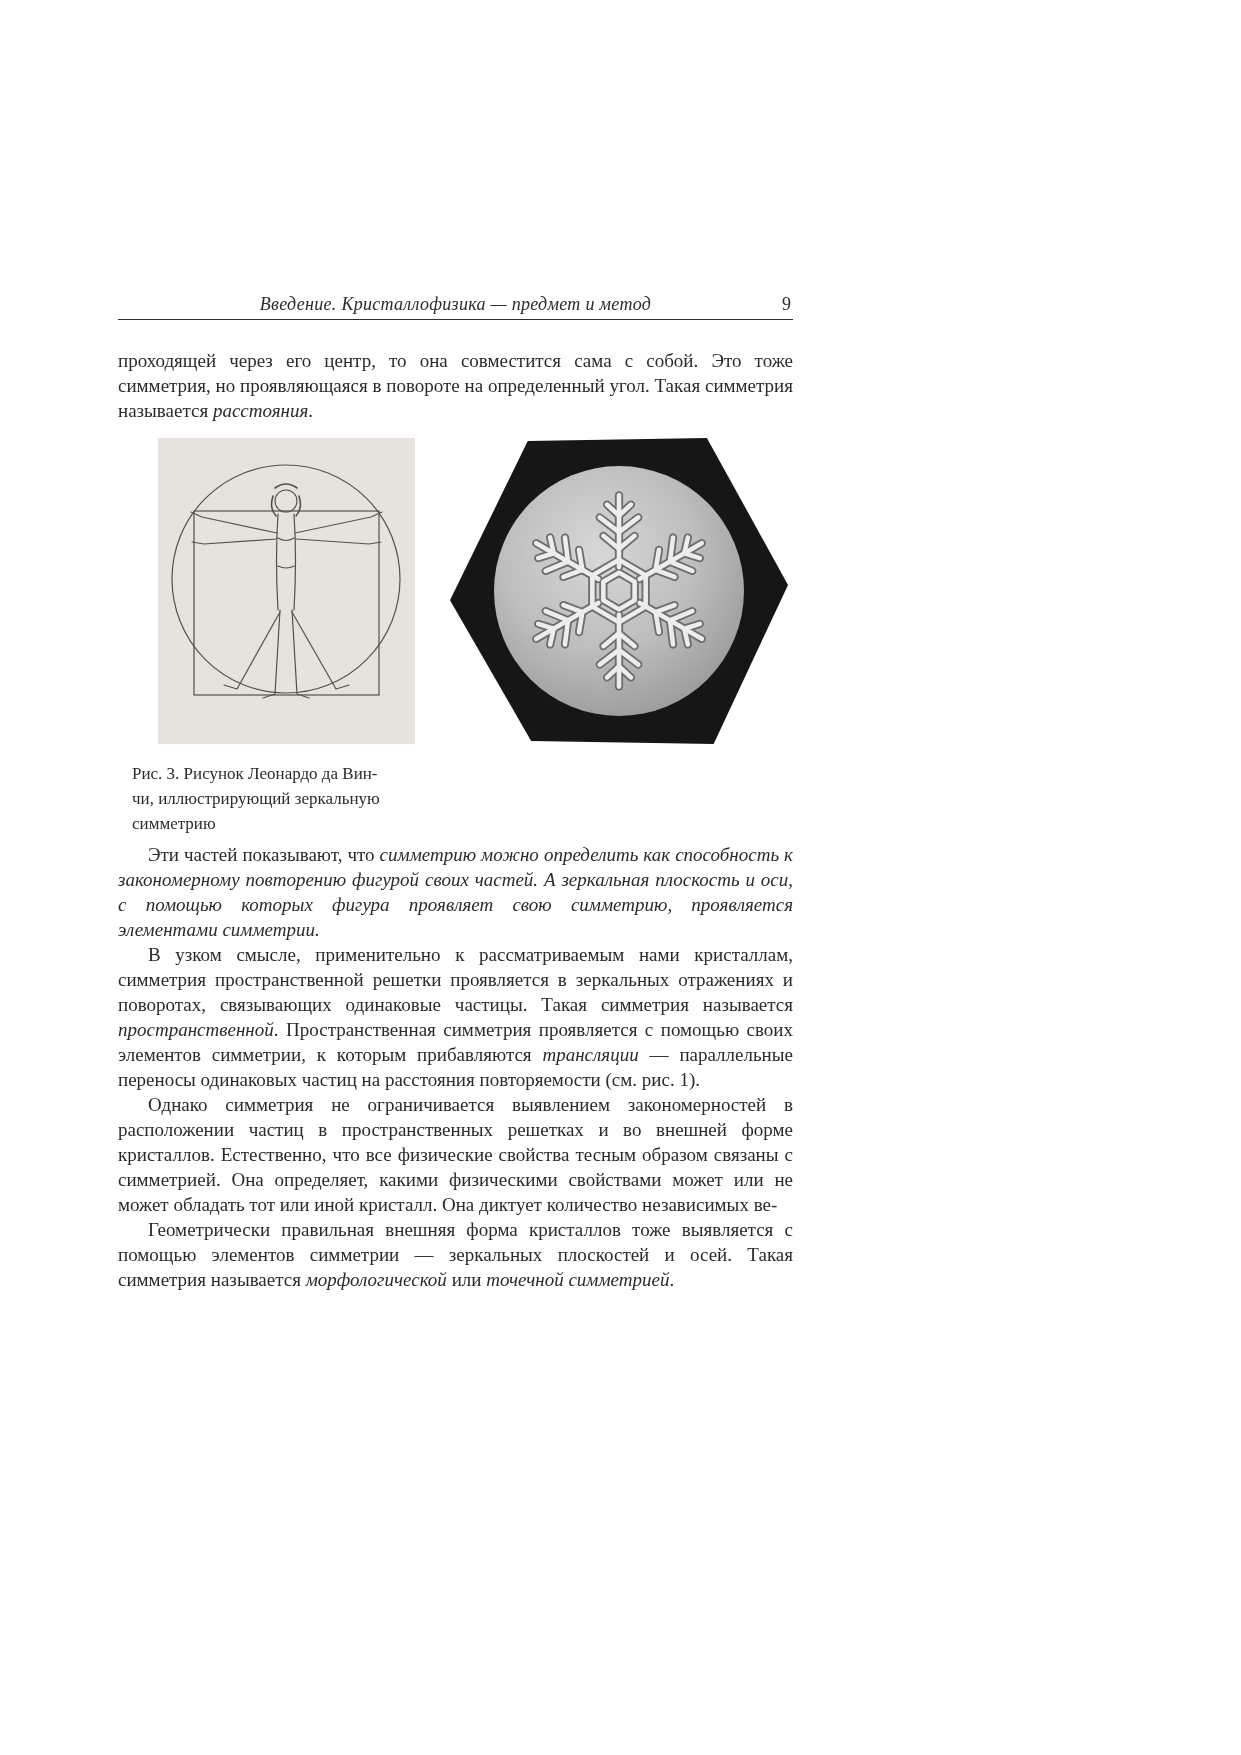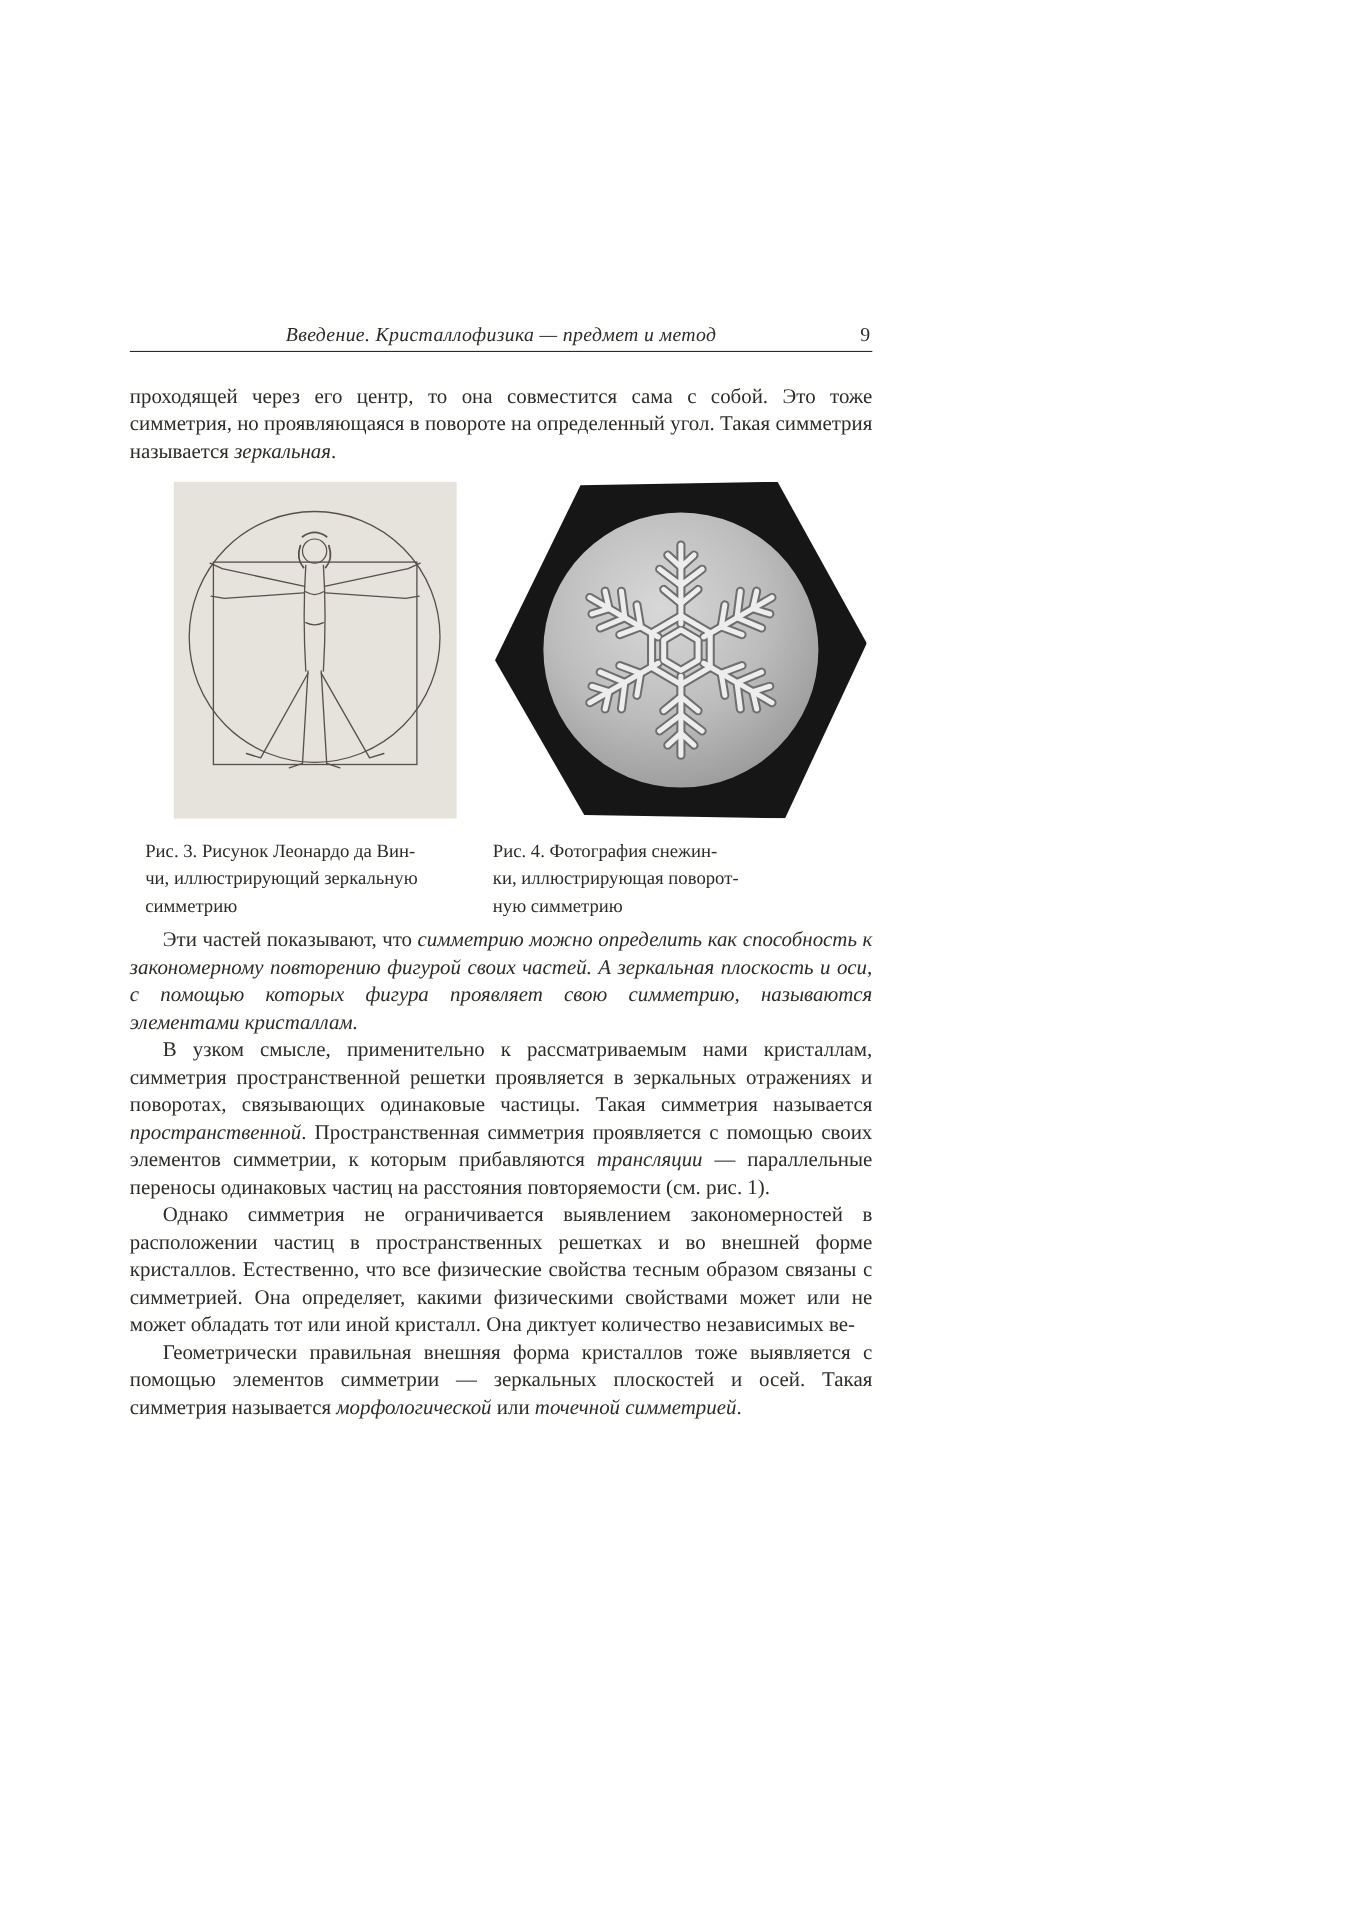--- a/index.html
+++ b/index.html
@@ -124,21 +124,21 @@
 <div class="page">
   <div class="column">
 
     <div class="running-header">
       <span class="running-title">Введение. Кристаллофизика — предмет и метод</span>
       <span class="page-number">9</span>
     </div>
     <hr class="header-rule">
 
     <div class="bodytext">
-      <p class="first-paragraph"><span>проходящей через его центр, то она совместится сама с собой. Это тоже симметрия, но проявляющаяся в повороте на определенный угол. Такая симметрия называется </span><em>зеркальная</em><span>.</span></p>
+      <p class="first-paragraph"><span>проходящей через его центр, то она совместится сама с собой. Это тоже симметрия, но проявляющаяся в повороте на определенный угол. Такая симметрия называется </span><em>расстояния</em><span>.</span></p>
 
       <div class="figures-row">
         <div class="fig-left">
 
           <svg viewBox="0 0 257 306">
             <rect x="0" y="0" width="257" height="306" fill="#e6e3dd"></rect>
             <g fill="none" stroke="#55504a" stroke-width="1.2" stroke-linecap="round">
               <circle cx="128" cy="141" r="114"></circle>
               <rect x="36" y="73" width="185" height="184"></rect>
 
@@ -188,23 +188,22 @@
                   <use href="#flake"></use>
                 </g>
               </svg>
             </div>
           </div>
         </div>
       </div>
 
       <div class="captions-row">
         <div class="caption caption-left">Рис. 3. Рисунок Леонардо да Вин-<br>чи, иллюстрирующий зеркальную<br>симметрию</div>
-        <div class="caption caption-right">Рис. 4.  Фотография  снежин-<br>ки, иллюстрирующая поворот-<br>ную симметрию</div>
       </div>
 
-      <p class="indent"><span>Эти частей показывают, что </span><em>симметрию можно определить как способность к закономерному повторению фигурой своих частей. А зеркальная плоскость и оси, с помощью которых фигура проявляет свою симметрию, называются элементами кристаллам.</em></p>
+      <p class="indent"><span>Эти частей показывают, что </span><em>симметрию можно определить как способность к закономерному повторению фигурой своих частей. А зеркальная плоскость и оси, с помощью которых фигура проявляет свою симметрию, проявляется элементами симметрии.</em></p>
       <p class="indent"><span>В узком смысле, применительно к рассматриваемым нами кристаллам, симметрия пространственной решетки проявляется в зеркальных отражениях и поворотах, связывающих одинаковые частицы. Такая симметрия называется </span><em>пространственной</em><span>. Пространственная симметрия проявляется с помощью своих элементов симметрии, к которым прибавляются </span><em>трансляции</em><span> — параллельные переносы одинаковых частиц на расстояния повторяемости (см. рис. 1).</span></p>
       <p class="indent"><span>Однако симметрия не ограничивается выявлением закономерностей в расположении частиц в пространственных решетках и во внешней форме кристаллов. Естественно, что все физические свойства тесным образом связаны с симметрией. Она определяет, какими физическими свойствами может или не может обладать тот или иной кристалл. Она диктует количество независимых ве-</span></p>
       <p class="indent"><span>Геометрически правильная внешняя форма кристаллов тоже выявляется с помощью элементов симметрии — зеркальных плоскостей и осей. Такая симметрия называется </span><em>морфологической</em><span> или </span><em>точечной симметрией</em><span>.</span></p>
     </div>
 
   </div>
 </div>
 
 </body></html>

